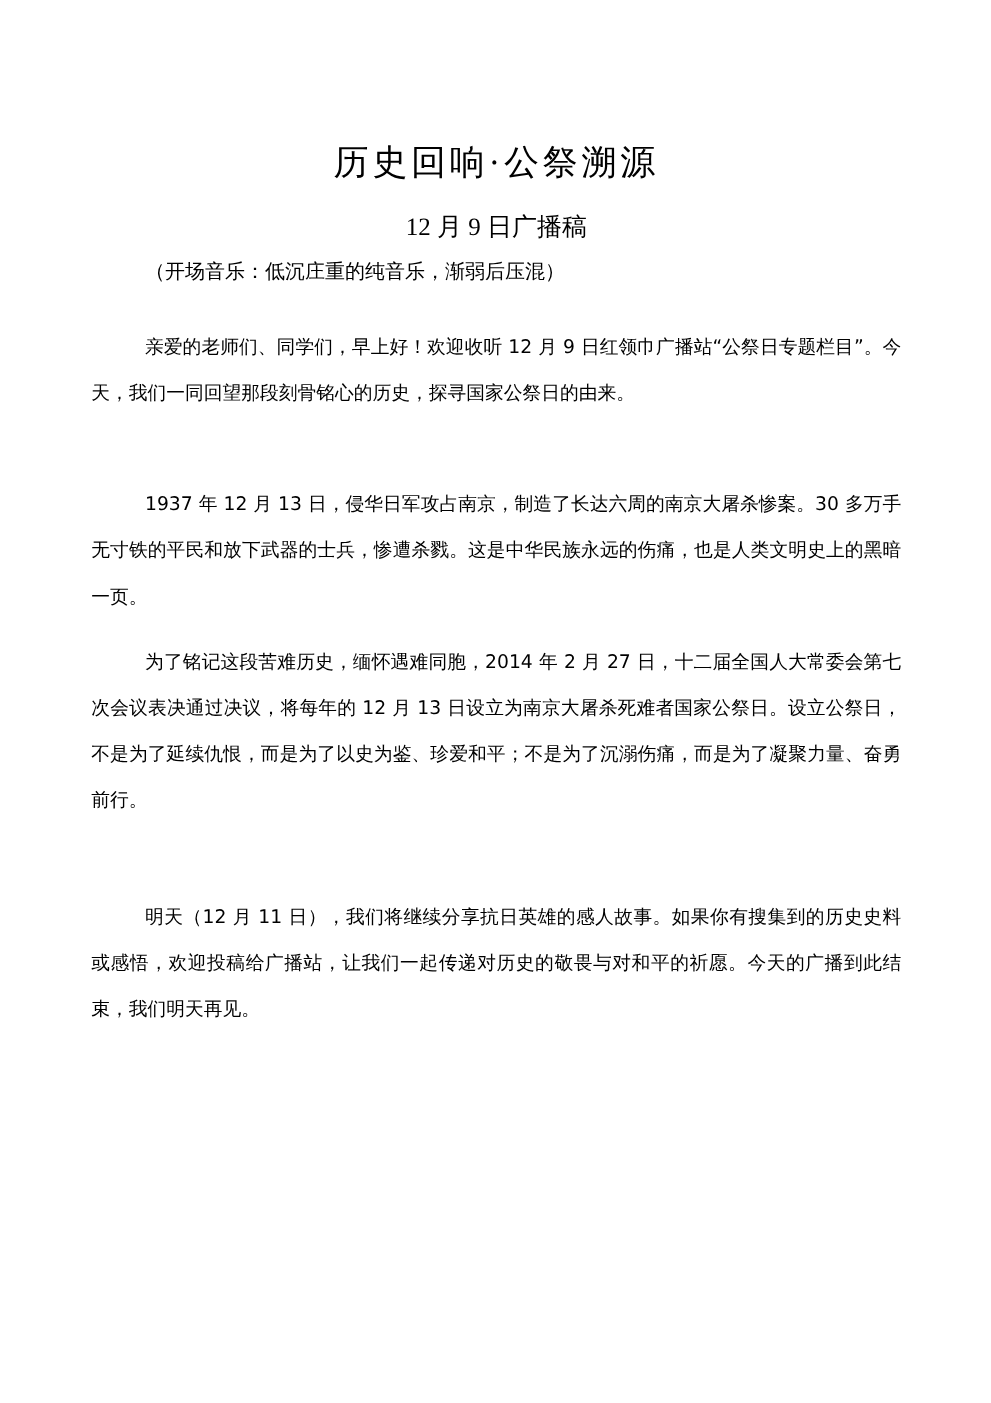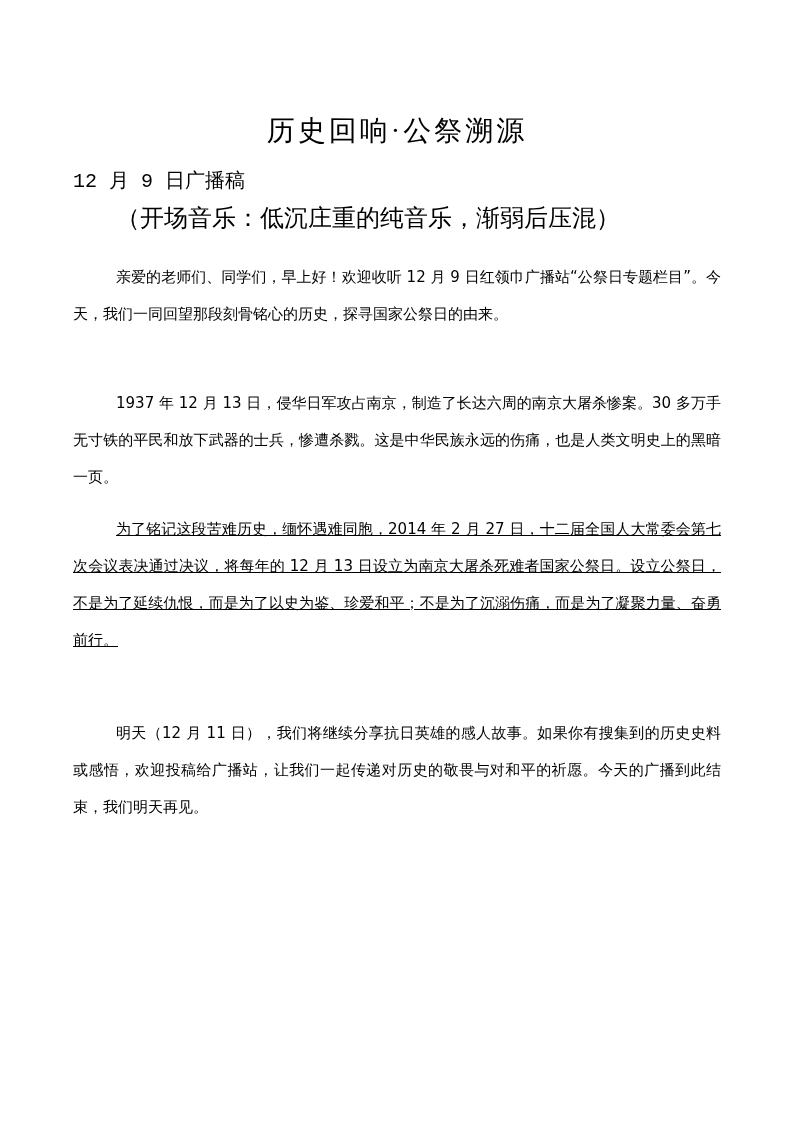--- a/index.html
+++ b/index.html
@@ -30,47 +30,48 @@
       font-size: 28px;
       line-height: 40px;
       letter-spacing: 3px;
       font-family: Liberation Serif, serif;
     }
     .subtitle {
       position: absolute;
       left: 0;
       top: 168px;
       width: 648px;
+      text-align: center;
       font-size: 20px;
       line-height: 28px;
-      font-family: Liberation Mono, monospace;
+      font-family: Liberation Serif, serif;
     }
     .note {
       position: absolute;
       left: 43px;
       top: 204px;
-      font-size: 24px;
+      font-size: 16px;
       line-height: 28px;
       white-space: nowrap;
       font-family: Liberation Sans, sans-serif;
     }
     .para {
       position: absolute;
       left: 0;
       width: 648px;
       font-size: 15px;
       line-height: 37px;
       text-indent: 43px;
       text-align: justify;
       font-family: "DejaVu Sans", "Liberation Sans", sans-serif;
       word-break: break-all;
     }
     #p1 { top: 244px; }
     #p2 { top: 370px; }
-    #p3 { top: 496px; text-decoration: underline; }
+    #p3 { top: 496px; }
     #p4 { top: 700px; }
   </style>
 </head>
 <body>
 
 <div class="page">
   <div class="title">历史回响·公祭溯源</div>
   <div class="subtitle">12 月 9 日广播稿</div>
   <div class="note">（开场音乐：低沉庄重的纯音乐，渐弱后压混）</div>
   <p class="para" id="p1">亲爱的老师们、同学们，早上好！欢迎收听 12 月 9 日红领巾广播站“公祭日专题栏目”。今天，我们一同回望那段刻骨铭心的历史，探寻国家公祭日的由来。</p>

